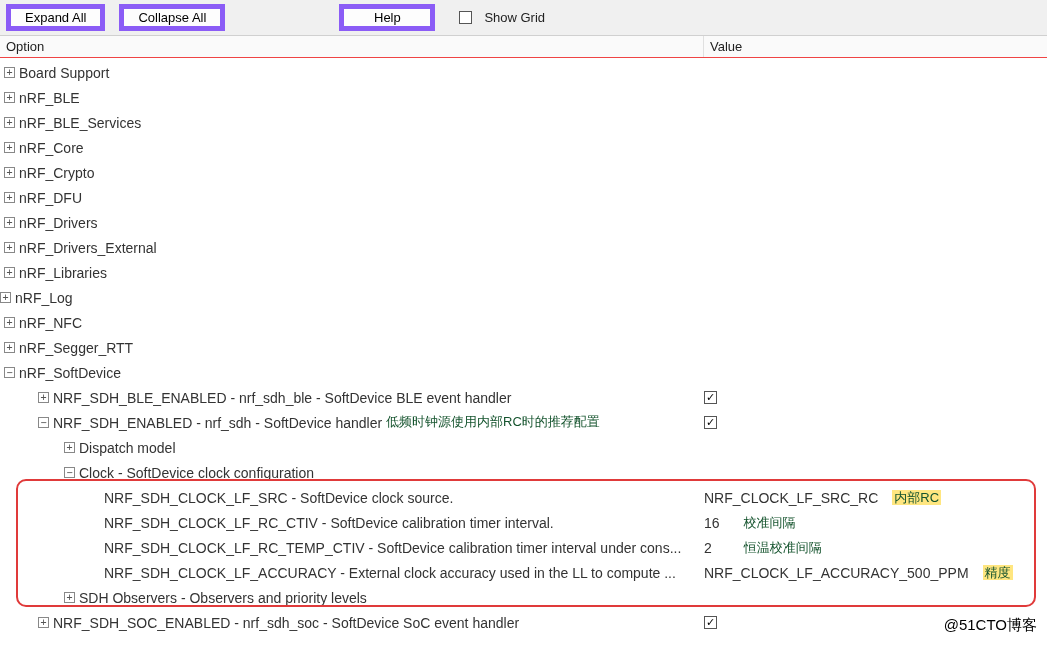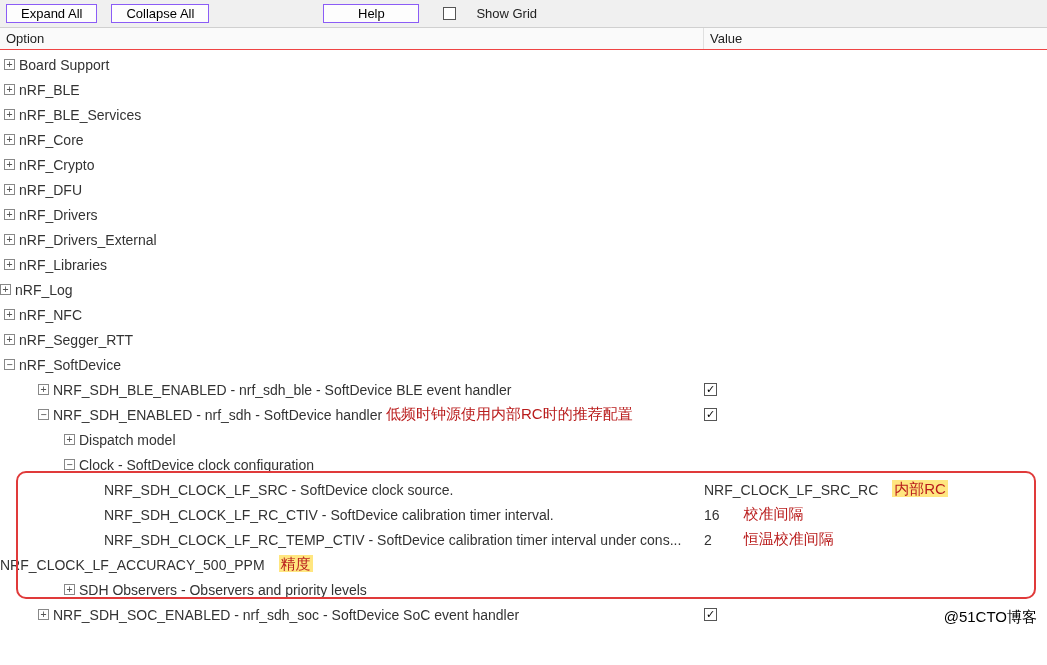--- a/index.html
+++ b/index.html
@@ -15,28 +15,28 @@
   .toolbar {
     background: #f0f0f0;
     border-bottom: 1px solid #d0d0d0;
     padding: 4px 6px;
     display: flex;
     align-items: center;
     gap: 14px;
   }
   .btn {
     background: #fdfdfd;
-    border: 1px solid #8b5cf6;
+    border: 5px solid #8b5cf6;
     padding: 1px 14px;
     font-size: 13px;
     cursor: pointer;
     min-width: 84px;
   }
   .btn.help { margin-left: 100px; min-width: 96px; }
-  .chk-row { display: flex; align-items: center; gap: 20px; margin-left: 10px; }
+  .chk-row { display: flex; align-items: center; gap: 12px; margin-left: 10px; }
   .chk-box {
     width: 13px; height: 13px;
     border: 1px solid #555;
     background: #fff;
     display: inline-flex; align-items: center; justify-content: center;
     font-size: 11px; line-height: 1;
   }
   .chk-box.checked::after { content: "✓"; color: #000; }
   .headers {
     display: flex;
@@ -80,21 +80,21 @@
   }
   .exp.plus::after  { content: "+"; }
   .exp.minus::after { content: "−"; }
   .ellip { text-overflow: ellipsis; overflow: hidden; }
   .annotation-red-box {
     position: absolute;
     border: 2px solid #e03a3a;
     border-radius: 10px;
     pointer-events: none;
   }
-  .ann-text { color: #b91c1c; font-size: 15px; }
+  .ann-text { color: #14532d; font-size: 13px; }
   .ann-text .hl { background: #ffe680; padding: 0 2px; }
   .watermark {
     position: absolute;
     right: 10px; bottom: 6px;
     color: #000000;
     font-size: 15px;
   }
   .tree-wrap { position: relative; }
 </style>
 </head>
@@ -275,20 +275,23 @@
     <div class="label-cell ellip" style="padding-left:104px;">
       <span>NRF_SDH_CLOCK_LF_RC_TEMP_CTIV - SoftDevice calibration timer interval under cons...</span>
     </div>
     <div class="value-cell">
       <span>2</span>
       <span class="ann-text" style="margin-left:18px;">恒温校准间隔</span>
     </div>
   </div>
 
   <div class="row">
+    <div class="label-cell ellip" style="padding-left:104px;">
+      <span>NRF_SDH_CLOCK_LF_ACCURACY  - External clock accuracy used in the LL to compute ...</span>
+    </div>
     <div class="value-cell">
       <span>NRF_CLOCK_LF_ACCURACY_500_PPM</span>
       <span class="ann-text"><span class="hl">精度</span></span>
     </div>
   </div>
 
   <div class="row">
     <div class="label-cell" style="padding-left:64px;">
       <span class="exp plus"></span>
       <span>SDH Observers - Observers and priority levels</span>

